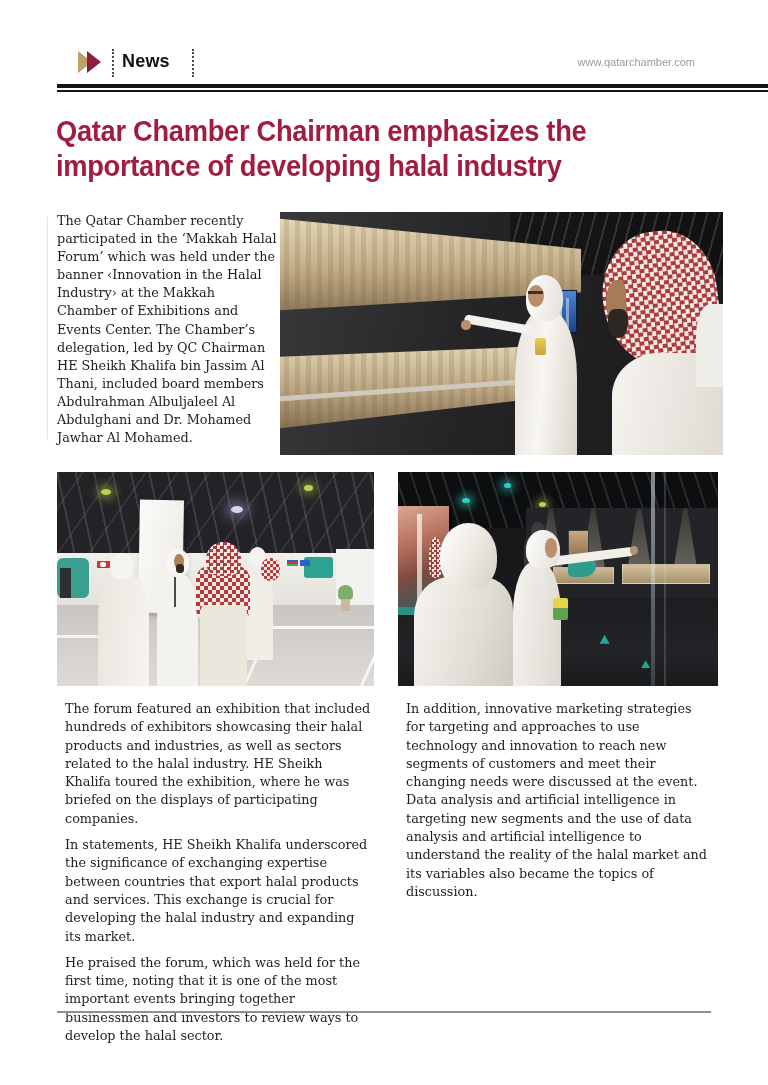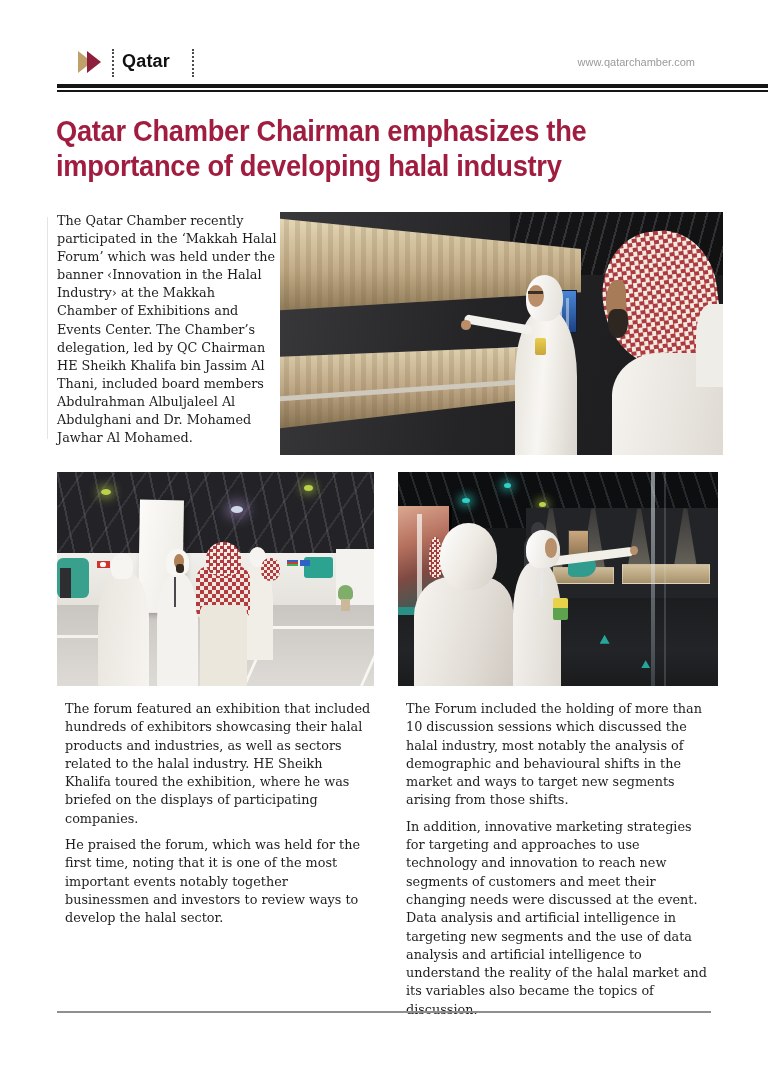--- a/index.html
+++ b/index.html
@@ -177,21 +177,21 @@
   .ftr-date{font-family:"DejaVu Serif",serif;font-size:13.5px;color:#8a8a8a;letter-spacing:.4px;}
 </style>
 </head>
 <body>
 
 <div class="page">
 
   <span class="hdr-arrow arrow-tan"></span>
   <span class="hdr-arrow arrow-maroon"></span>
   <span class="hdr-dots dots-1"></span>
-  <div class="hdr-news">Qatar</div>
+  <div class="hdr-news">News</div>
   <span class="hdr-dots dots-2"></span>
   <div class="hdr-url">www.qatarchamber.com</div>
   <div class="rule-thick"></div>
   <div class="rule-thin"></div>
 
   <div class="title">
     <div>Qatar Chamber Chairman emphasizes the</div>
     <div>importance of developing halal industry</div>
   </div>
 
@@ -302,22 +302,22 @@
     <div class="br-f2-lanyard"></div>
     <div class="br-badge"></div>
     <div class="br-f1-body"></div>
     <div class="br-f1-head"></div>
     <div class="br-glass"></div>
     <div class="br-glass2"></div>
   </div>
 
   <div class="col col-left">
     <p>The forum featured an exhibition that included hundreds of exhibitors showcasing their halal products and industries, as well as sectors related to the halal industry. HE Sheikh Khalifa toured the exhibition, where he was briefed on the displays of participating companies.</p>
-    <p>He praised the forum, which was held for the first time, noting that it is one of the most important events notably together businessmen and investors to review ways to develop the halal sector.</p>
+    <p>In statements, HE Sheikh Khalifa underscored the significance of exchanging expertise between countries that export halal products and services. This exchange is crucial for developing the halal industry and expanding its market.</p>
+    <p>He praised the forum, which was held for the first time, noting that it is one of the most important events bringing together businessmen and investors to review ways to develop the halal sector.</p>
   </div>
   <div class="col col-right">
-    <p>The Forum included the holding of more than 10 discussion sessions which discussed the halal industry, most notably the analysis of demographic and behavioural shifts in the market and ways to target new segments arising from those shifts.</p>
     <p>In addition, innovative marketing strategies for targeting and approaches to use technology and innovation to reach new segments of customers and meet their changing needs were discussed at the event. Data analysis and artificial intelligence in targeting new segments and the use of data analysis and artificial intelligence to understand the reality of the halal market and its variables also became the topics of discussion.</p>
   </div>
 
   <div class="ftr-rule"></div>
 
 </div>
 
 </body></html>

